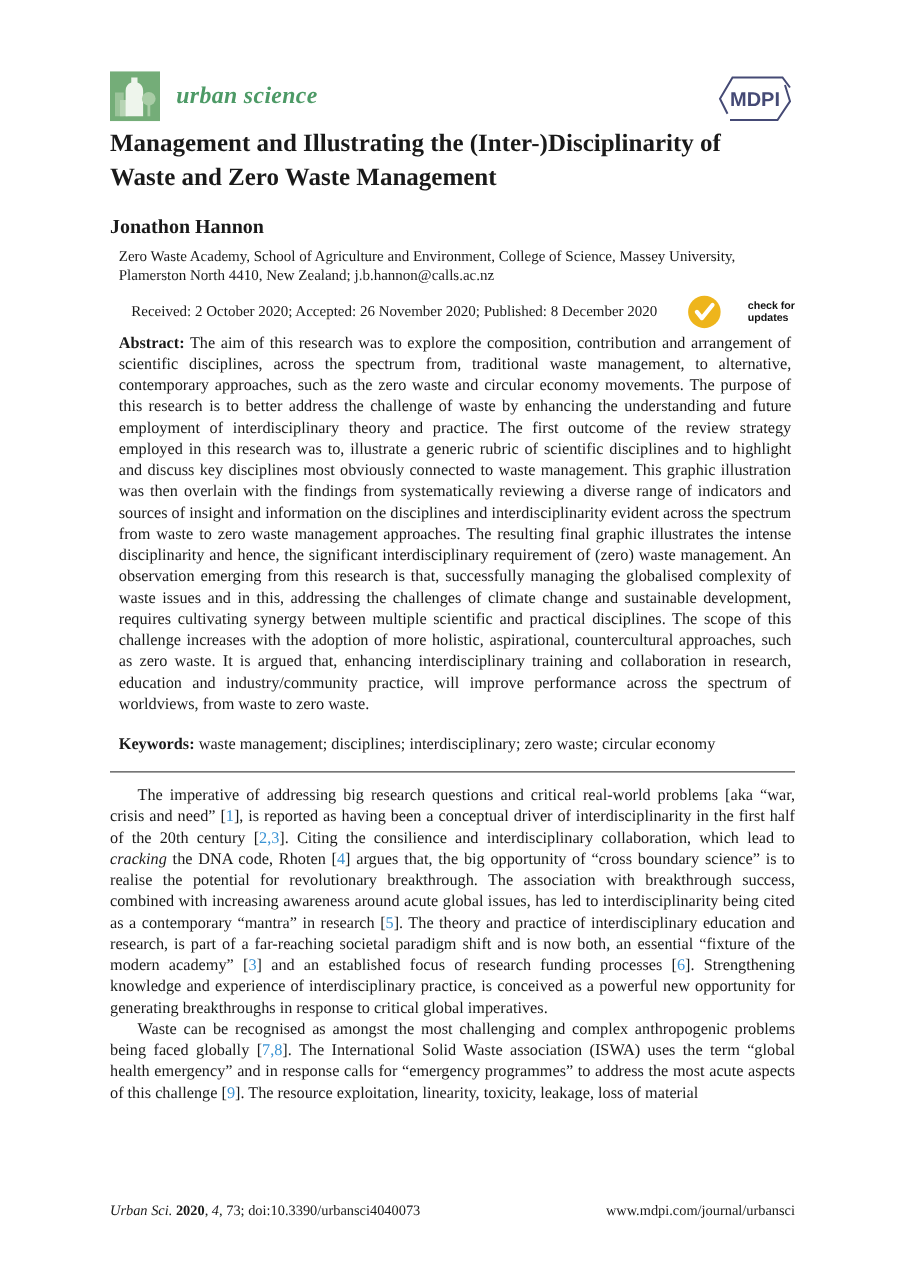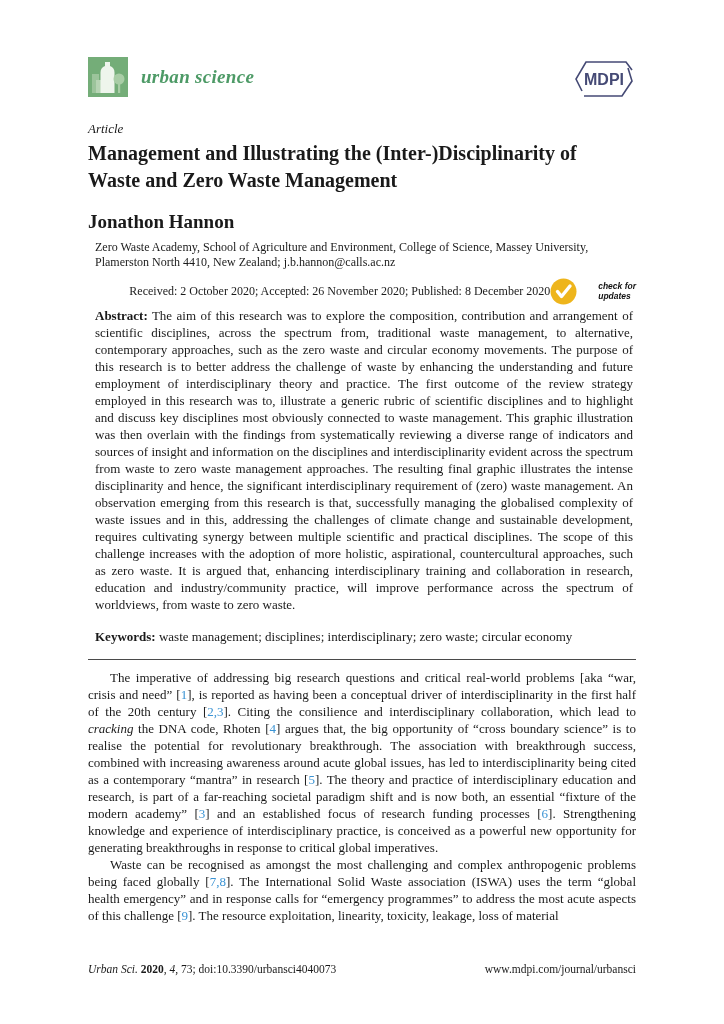--- a/index.html
+++ b/index.html
@@ -10,25 +10,25 @@
   .content{position:absolute;left:88px;right:88px;top:0;}
   
   .header{margin-top:57px;display:flex;justify-content:space-between;align-items:flex-start;height:42px;}
   .brand{display:flex;align-items:center;}
   .brand-logo{width:40px;height:40px;display:block;}
   .journal-name{margin-left:13px;font-style:italic;font-weight:bold;font-size:19px;color:#4d9a66;letter-spacing:0.3px;}
   .mdpi{width:64px;height:42px;display:block;margin-top:1px;}
   
   .article-label{margin-top:22px;font-style:italic;font-size:13px;}
   .title{margin-top:3px;font-size:20px;font-weight:bold;line-height:27px;white-space:nowrap;}
-  .author{margin-top:17px;font-weight:bold;font-size:19px;}
+  .author{margin-top:17px;font-weight:bold;font-size:16px;}
   .affiliation{margin-top:7px;margin-left:7px;font-size:12px;line-height:15px;}
-  .dates-row{margin-top:8px;margin-left:17px;display:flex;justify-content:flex-end;align-items:center;}
+  .dates-row{margin-top:8px;margin-left:17px;display:flex;justify-content:space-between;align-items:center;}
   .dates{font-size:12px;}
-  .crossmark{display:flex;align-items:center;gap:21px;cursor:pointer;font-style:italic;}
+  .crossmark{display:flex;align-items:center;gap:21px;cursor:pointer;}
   .crossmark-text{font-family:"Liberation Sans","DejaVu Sans",sans-serif;font-weight:bold;font-size:8.5px;line-height:9.5px;color:#111;}
   
   .abstract{margin-top:2px;margin-left:7px;margin-right:3px;font-size:13px;line-height:17px;text-align:justify;}
   .keywords{margin-top:16px;margin-left:7px;margin-right:3px;font-size:13px;}
   .bold{font-weight:bold;}
   .rule{margin-top:14px;border:none;border-top:1px solid #4a4a4a;height:0;}
   
   .section-heading{margin-top:22px;font-weight:bold;font-size:13.5px;}
   .para{margin:0;font-size:13px;line-height:17px;text-align:justify;text-indent:22px;}
   .para.first{margin-top:9px;}
@@ -57,21 +57,20 @@
         </svg>
         <span class="journal-name">urban science</span>
       </div>
       <svg class="mdpi" viewBox="0 0 64 42">
         <polyline points="10,33 4,21 14,4 54,4 60,12" fill="none" stroke="#454a75" stroke-width="1.6"></polyline>
         <polyline points="56,10 60,23 50,38 12,38" fill="none" stroke="#454a75" stroke-width="1.6"></polyline>
         <text x="32" y="27" text-anchor="middle" font-family="Liberation Sans, DejaVu Sans, sans-serif" font-size="16" font-weight="bold" fill="#454a75">MDPI</text>
       </svg>
     </div>
 
-    <div class="article-label">Article</div>
 
     <div class="title">
       <div>Management and Illustrating the (Inter-)Disciplinarity of</div>
       <div>Waste and Zero Waste Management</div>
     </div>
 
     <div class="author">Jonathon Hannon</div>
 
     <div class="affiliation">
       <div>Zero Waste Academy, School of Agriculture and Environment, College of Science, Massey University,</div>

